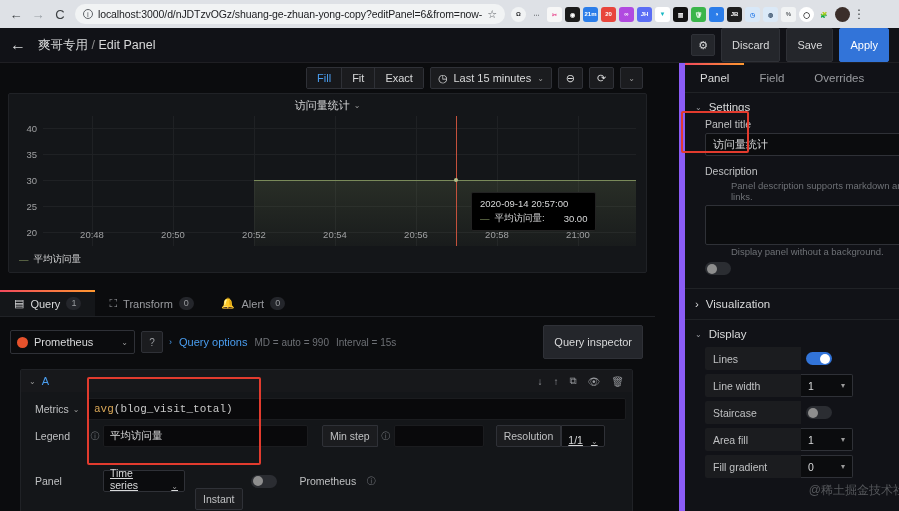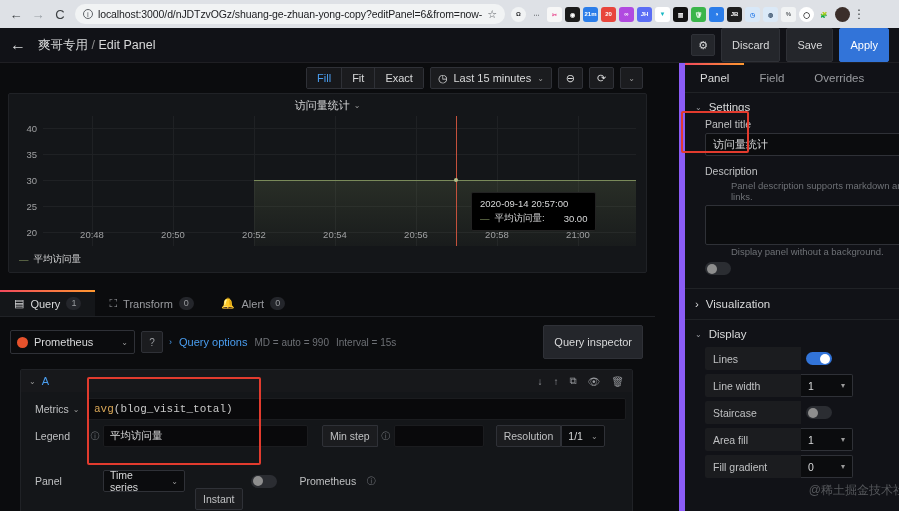--- a/index.html
+++ b/index.html
@@ -184,21 +184,21 @@
   .text-input {
     height: 22px; background: #09090b; border: 1px solid #1b1c1f; border-radius: 2px;
     display: flex; align-items: center; padding: 0 6px; font-size: 10.5px; color: #d8d9da;
   }
   .inline-label {
     height: 22px; background: #1b1c1f; border: 1px solid #2f3137; border-radius: 2px 0 0 2px;
     display: flex; align-items: center; padding: 0 7px; font-size: 10.5px; color: #bfc0c2;
   }
   .sel {
     height: 22px; background: #0b0c0e; border: 1px solid #2f3137; border-radius: 0 2px 2px 0;
-    display: flex; align-items: center; gap: 8px; padding: 0 6px; font-size: 10.5px; color: #d8d9da;
+    display: flex; align-items: flex-end; gap: 8px; padding: 0 6px; font-size: 10.5px; color: #d8d9da; text-decoration: underline;
   }
   .toggle {
     width: 26px; height: 13px; border-radius: 7px; background: #2b2d32; position: relative; flex: 0 0 auto;
   }
   .toggle:after {
     content: ""; position: absolute; width: 10px; height: 10px; border-radius: 50%;
     background: #8e8e8e; top: 1.5px; left: 2px;
   }
   .toggle.on { background: #3274d9; }
   .toggle.on:after { left: 14px; background: #fff; }

